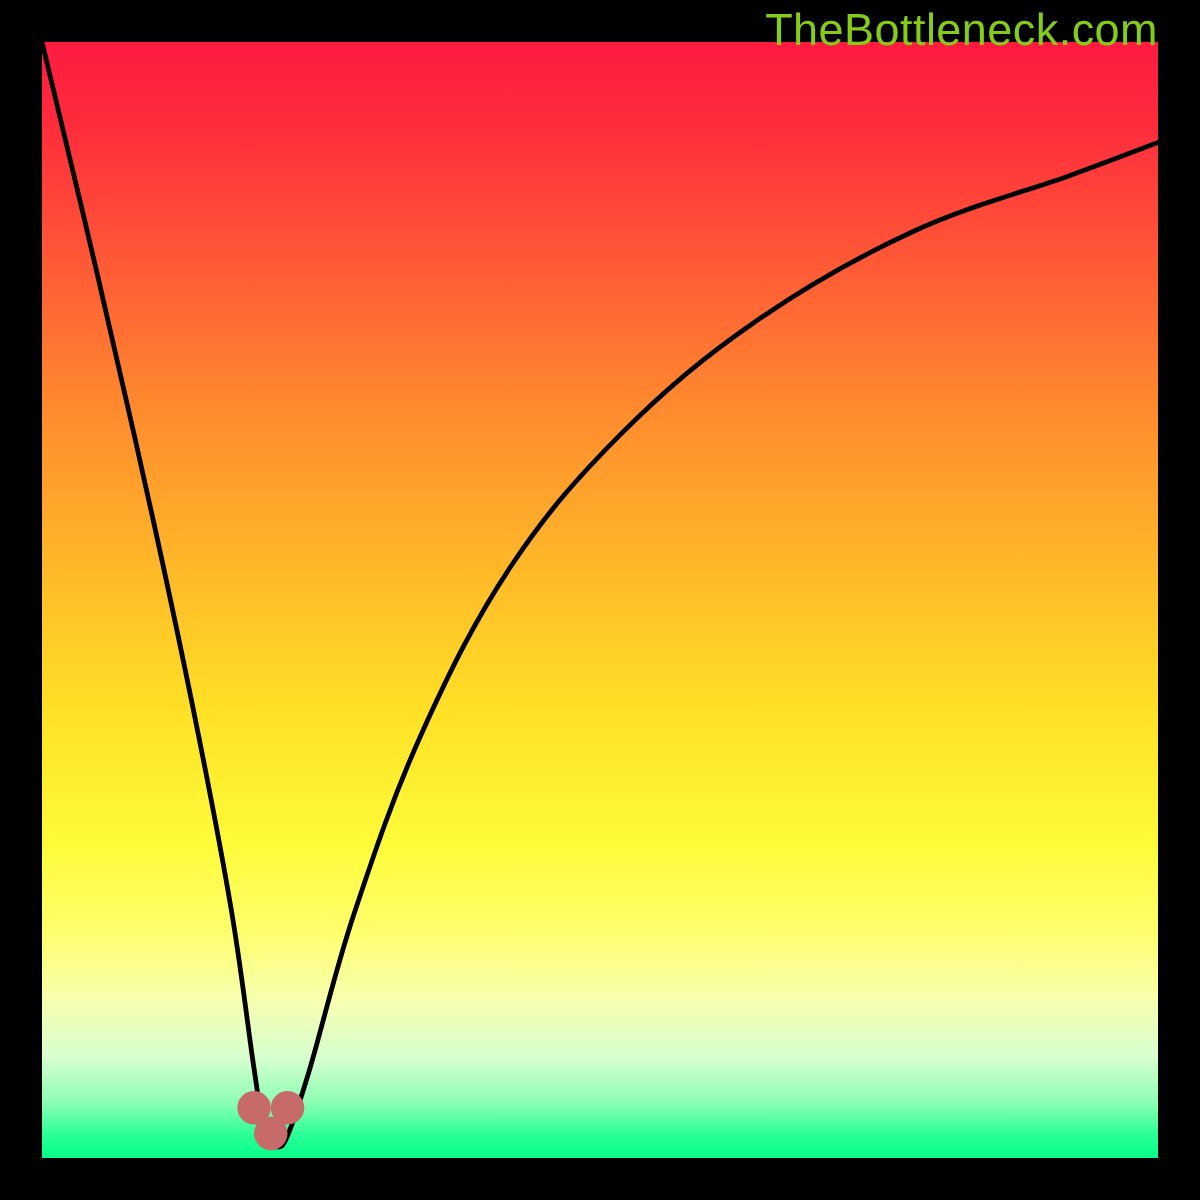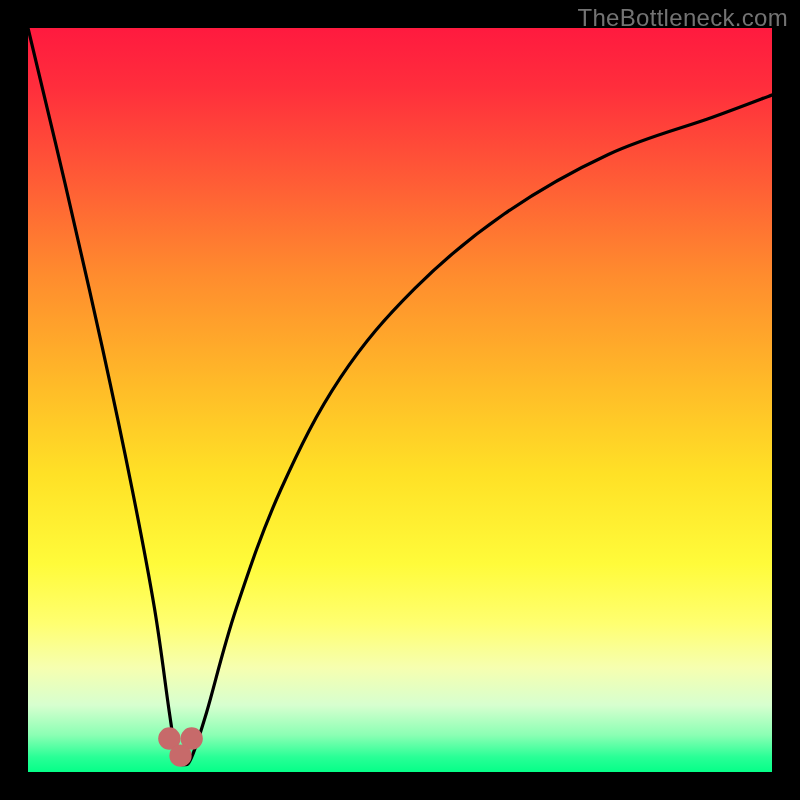--- a/index.html
+++ b/index.html
@@ -30,23 +30,23 @@
       #f6ffb0 86%,
       #d7ffcf 91%,
       #8cffb4 95%,
       #29ff96 98%,
       #05ff88 100%
     );
   }
   .watermark {
     position: absolute;
     top: 4px;
-    right: 12px;
-    color: #737373;
-    font-size: 24px;
+    right: 28px;
+    color: #84cc16;
+    font-size: 30px;
     font-weight: 500;
     letter-spacing: 0.3px;
     user-select: none;
   }
   svg.curve {
     position: absolute;
     inset: 0;
   }
 </style>
 </head>

